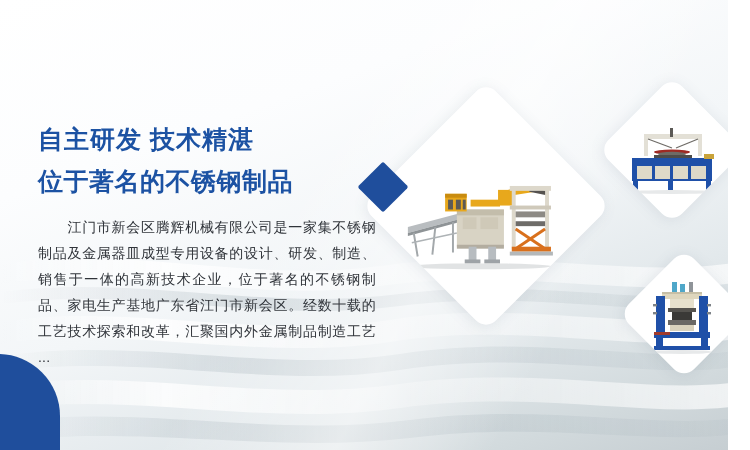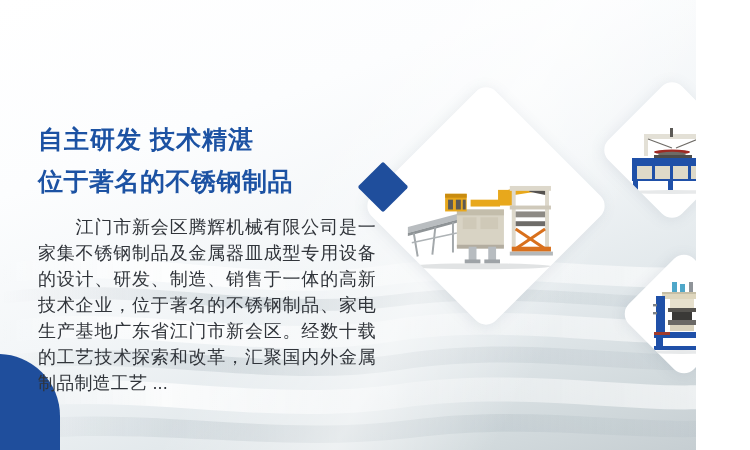--- a/index.html
+++ b/index.html
@@ -8,20 +8,21 @@
     font-family:"Liberation Sans","DejaVu Sans",sans-serif;
     background:#ffffff;
   }
 
   
   #banner{
     position:relative;
     width:696px;height:450px;
     overflow:hidden;
     background:linear-gradient(160deg,#ffffff 0%,#fcfdfe 28%,#f3f6f8 52%,#e3e9ec 72%,#d2dadd 88%,#c6ced2 100%);
+    padding-left:32px;
   }
 
   
   .dotgrid{
     position:absolute;left:0;top:0;width:750px;height:300px;
     background-image:
       radial-gradient(circle, rgba(120,140,160,.16) 0.6px, rgba(0,0,0,0) 0.7px);
     background-size:4px 4px;
     opacity:.55;
     pointer-events:none;
@@ -51,21 +52,21 @@
     font-weight:bold;
     letter-spacing:1px;
     line-height:42px;
     color:#1c52a3;
     white-space:nowrap;
   }
   .headline .ln2{letter-spacing:.5px;}
 
   .bodycopy{
     margin-top:12px;
-    font-size:18px;
+    font-size:14px;
     line-height:26px;
     color:#30343a;
     letter-spacing:.2px;
     text-align:justify;
     width:338px;
   }
 
   
   .blue-diamond{
     position:absolute;

